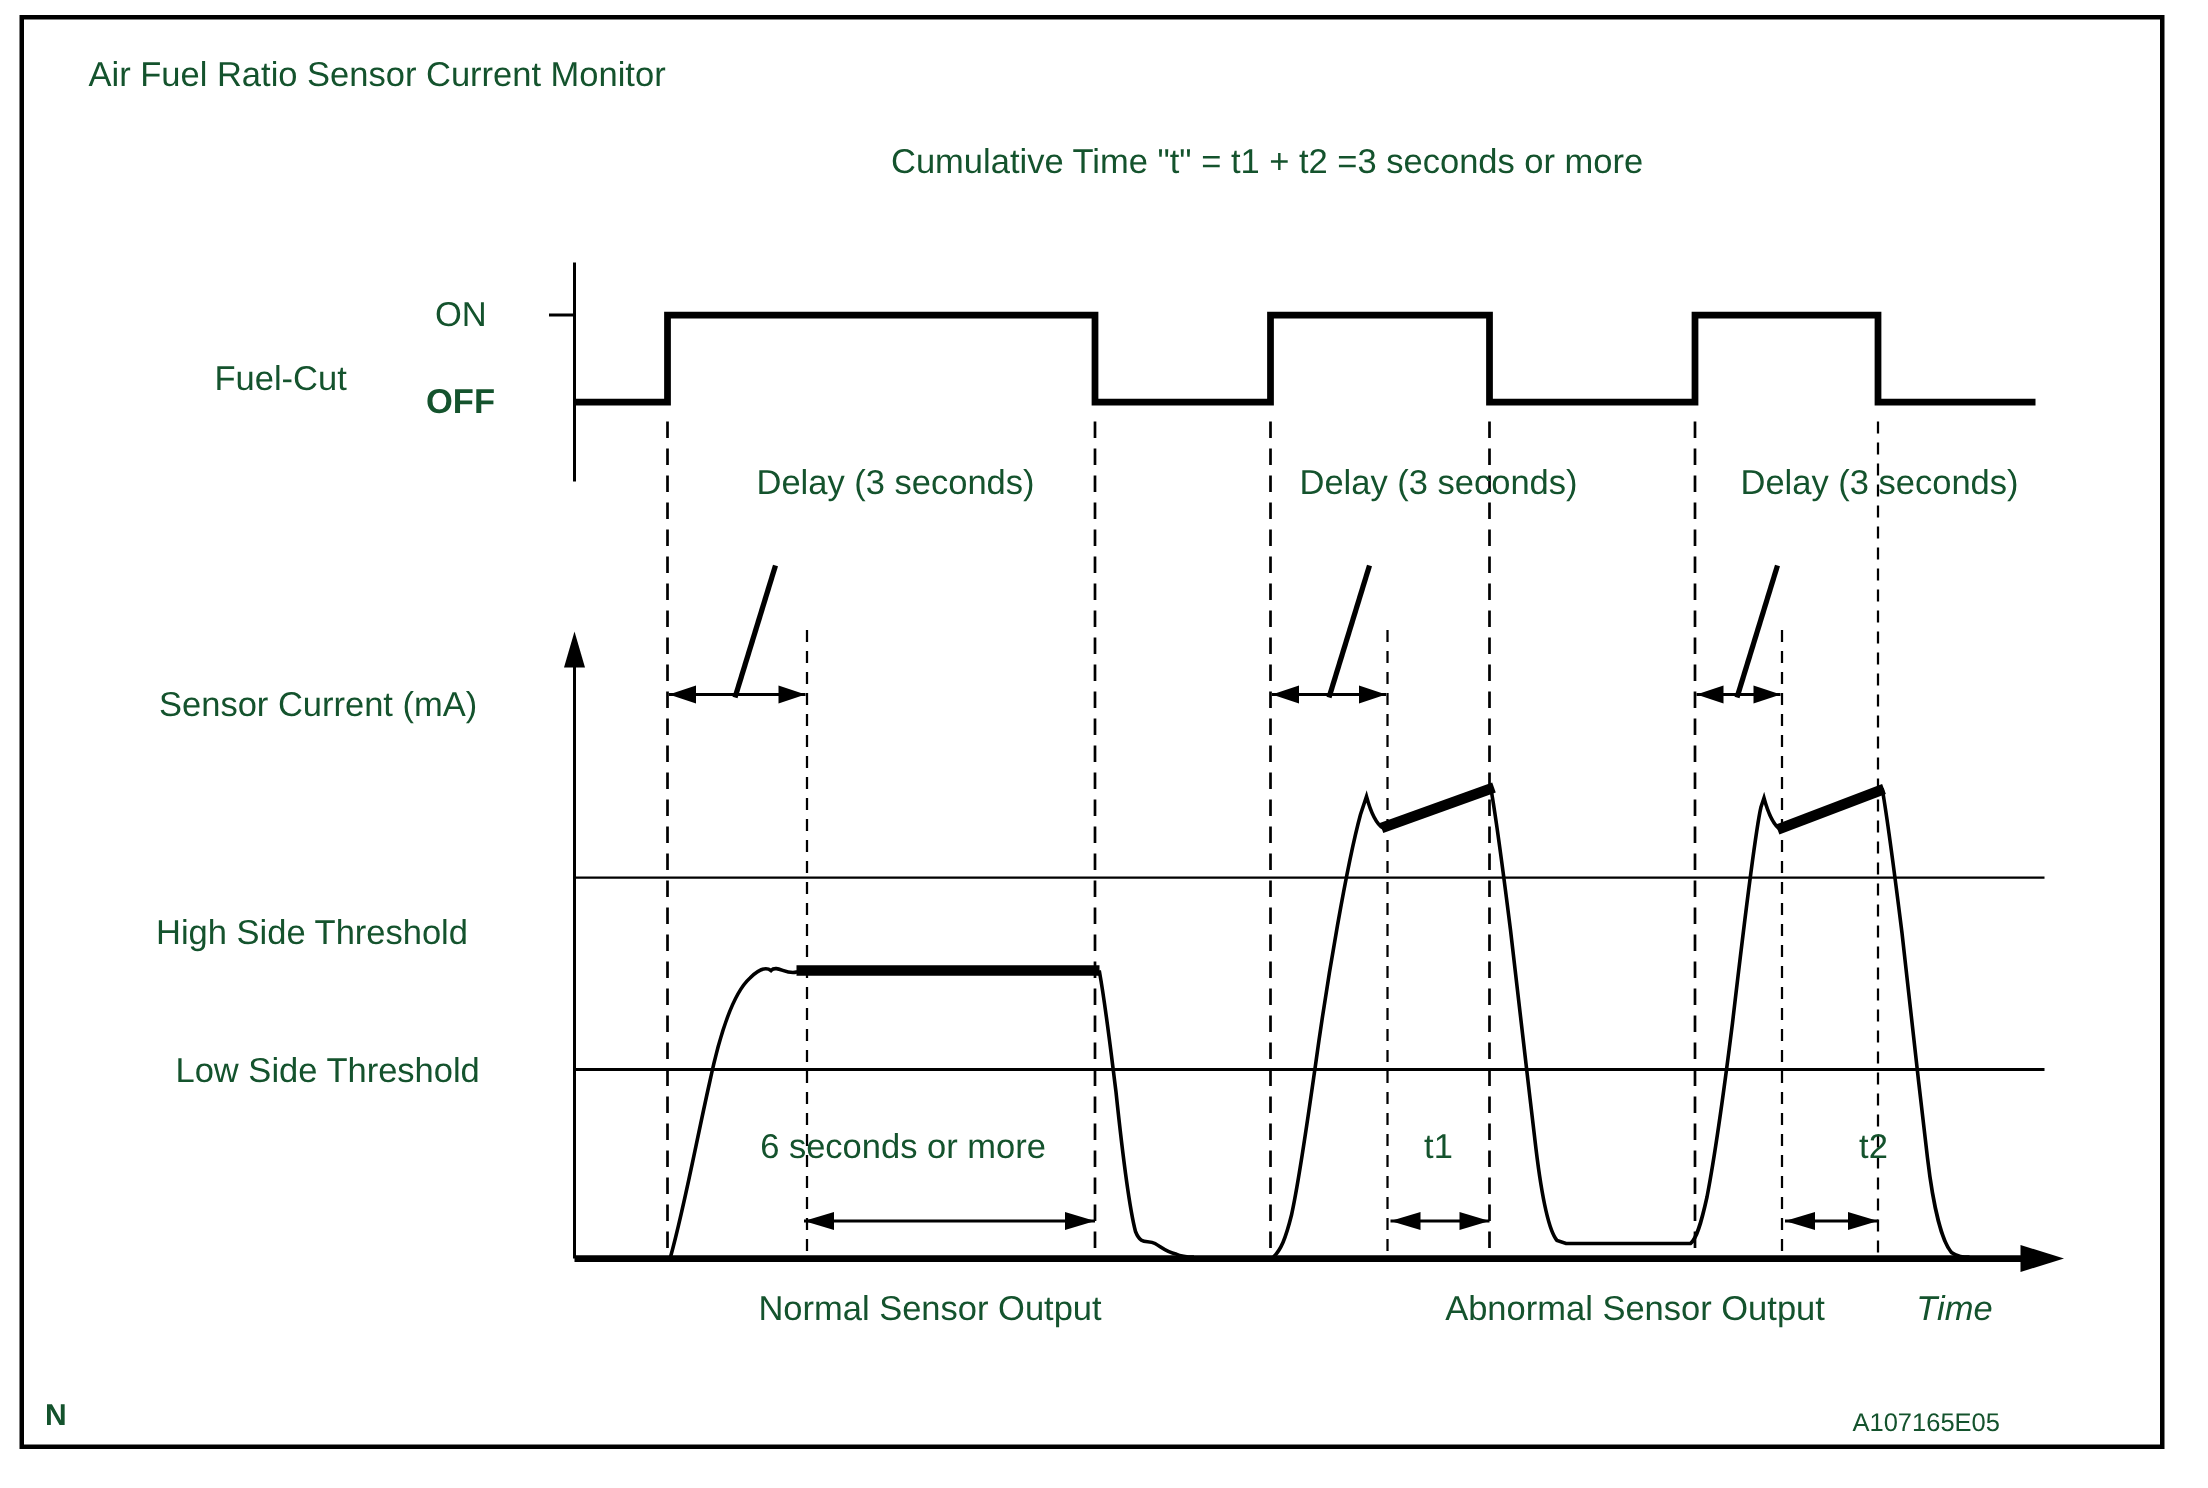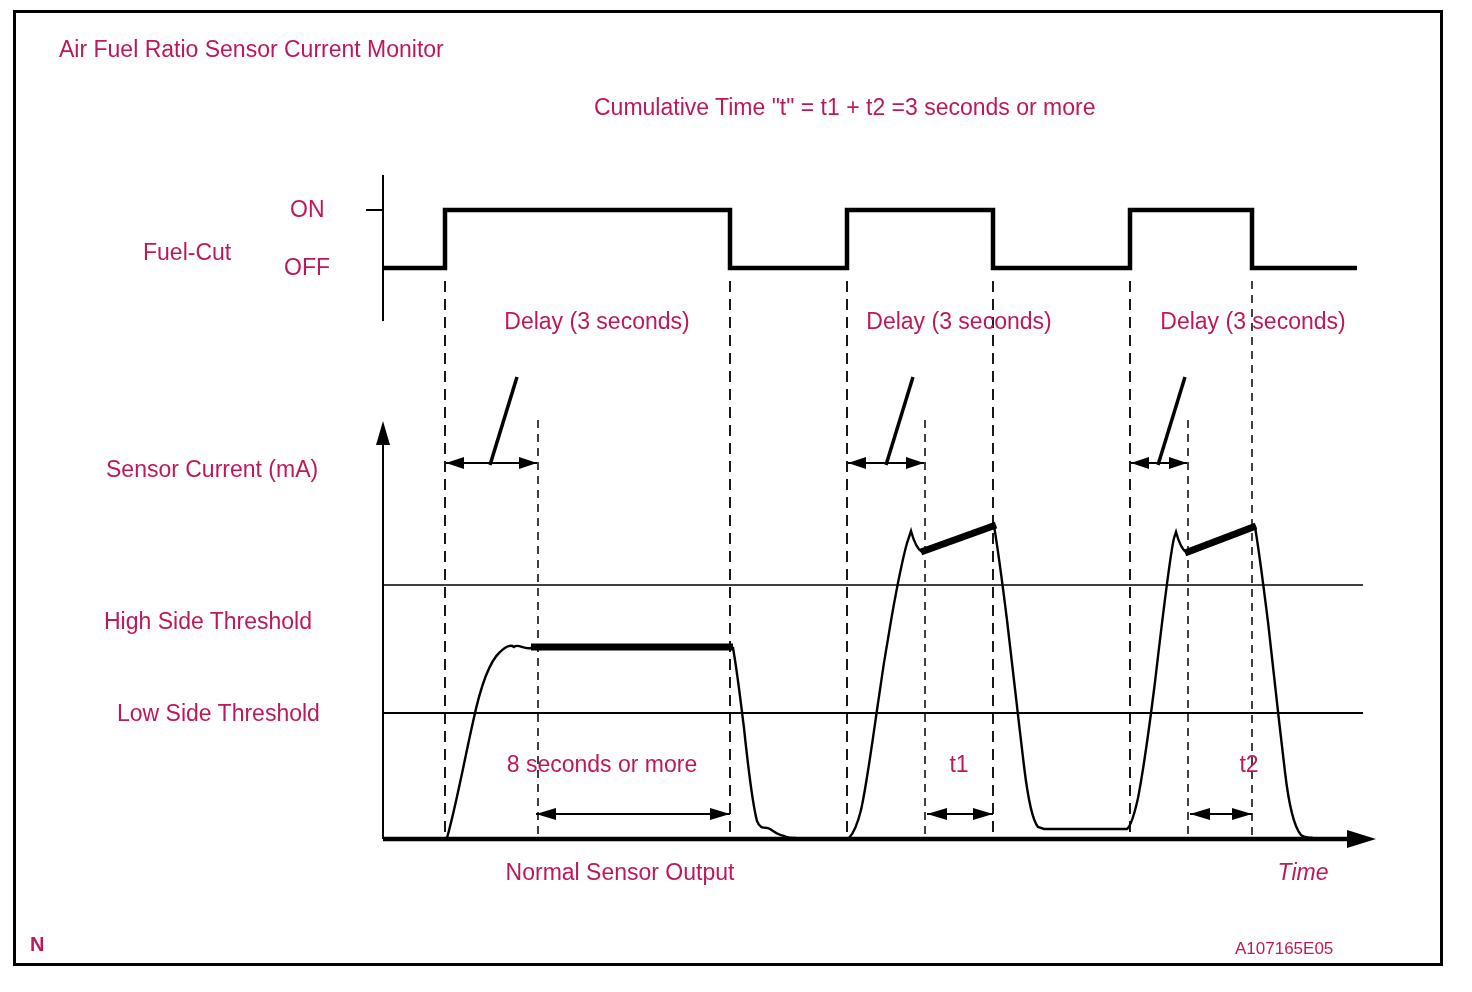--- a/index.html
+++ b/index.html
@@ -16,21 +16,21 @@
     position: absolute;
     left: 13px; top: 10px;
     width: 1424px; height: 950px;
     border: 3px solid #000000;
   }
   .lbl {
     position: absolute;
     white-space: nowrap;
     font-size: 23px;
     line-height: 26px;
-    color: #be185d;
+    color: #14532d;
   }
   .ctr { transform: translateX(-50%); }
   .rgt { }
   svg { position: absolute; left: 0; top: 0; }
 </style>
 </head>
 <body>
 
 <div id="canvas">
 
@@ -147,42 +147,43 @@
   </svg>
 
   <div class="lbl" style="left:59px; top:36px;">Air Fuel Ratio Sensor Current Monitor</div>
 
   <div class="lbl" style="left:594px; top:94px;">Cumulative Time "t" = t1 + t2 =3 seconds or more</div>
 
   <div class="lbl" style="left:143px; top:239px;">Fuel-Cut</div>
 
   <div class="lbl rgt" style="left:290px; top:196px; width:70px;">ON</div>
 
-  <div class="lbl rgt" style="left:284px; top:254px; width:82px;">OFF</div>
+  <div class="lbl rgt" style="left:284px; top:254px; width:82px;font-weight:bold;">OFF</div>
 
   <div class="lbl ctr" style="left:597px; top:308px;">Delay (3 seconds)</div>
 
   <div class="lbl ctr" style="left:959px; top:308px;">Delay (3 seconds)</div>
 
   <div class="lbl ctr" style="left:1253px; top:308px;">Delay (3 seconds)</div>
 
   <div class="lbl" style="left:106px; top:456px;">Sensor Current (mA)</div>
 
   <div class="lbl" style="left:104px; top:572px;margin-top:36px;">High Side Threshold</div>
 
   <div class="lbl" style="left:117px; top:700px;">Low Side Threshold</div>
 
-  <div class="lbl ctr" style="left:602px; top:751px;">8 seconds or more</div>
+  <div class="lbl ctr" style="left:602px; top:751px;">6 seconds or more</div>
 
   <div class="lbl ctr" style="left:959px; top:751px;">t1</div>
 
   <div class="lbl ctr" style="left:1220px; top:751px;margin-left:29px;">t2</div>
 
   <div class="lbl ctr" style="left:620px; top:859px;">Normal Sensor Output</div>
 
+  <div class="lbl ctr" style="left:1090px; top:859px;">Abnormal Sensor Output</div>
 
   <div class="lbl ctr" style="left:1303px; top:859px;font-style:italic;">Time</div>
 
   <div class="lbl" style="left:30px; top:931px; font-weight:bold; font-size:20px;">N</div>
 
   <div class="lbl rgt" style="left:1235px; top:936px; width:200px; font-size:17px;">A107165E05</div>
 
 </div>
 
 </body></html>

